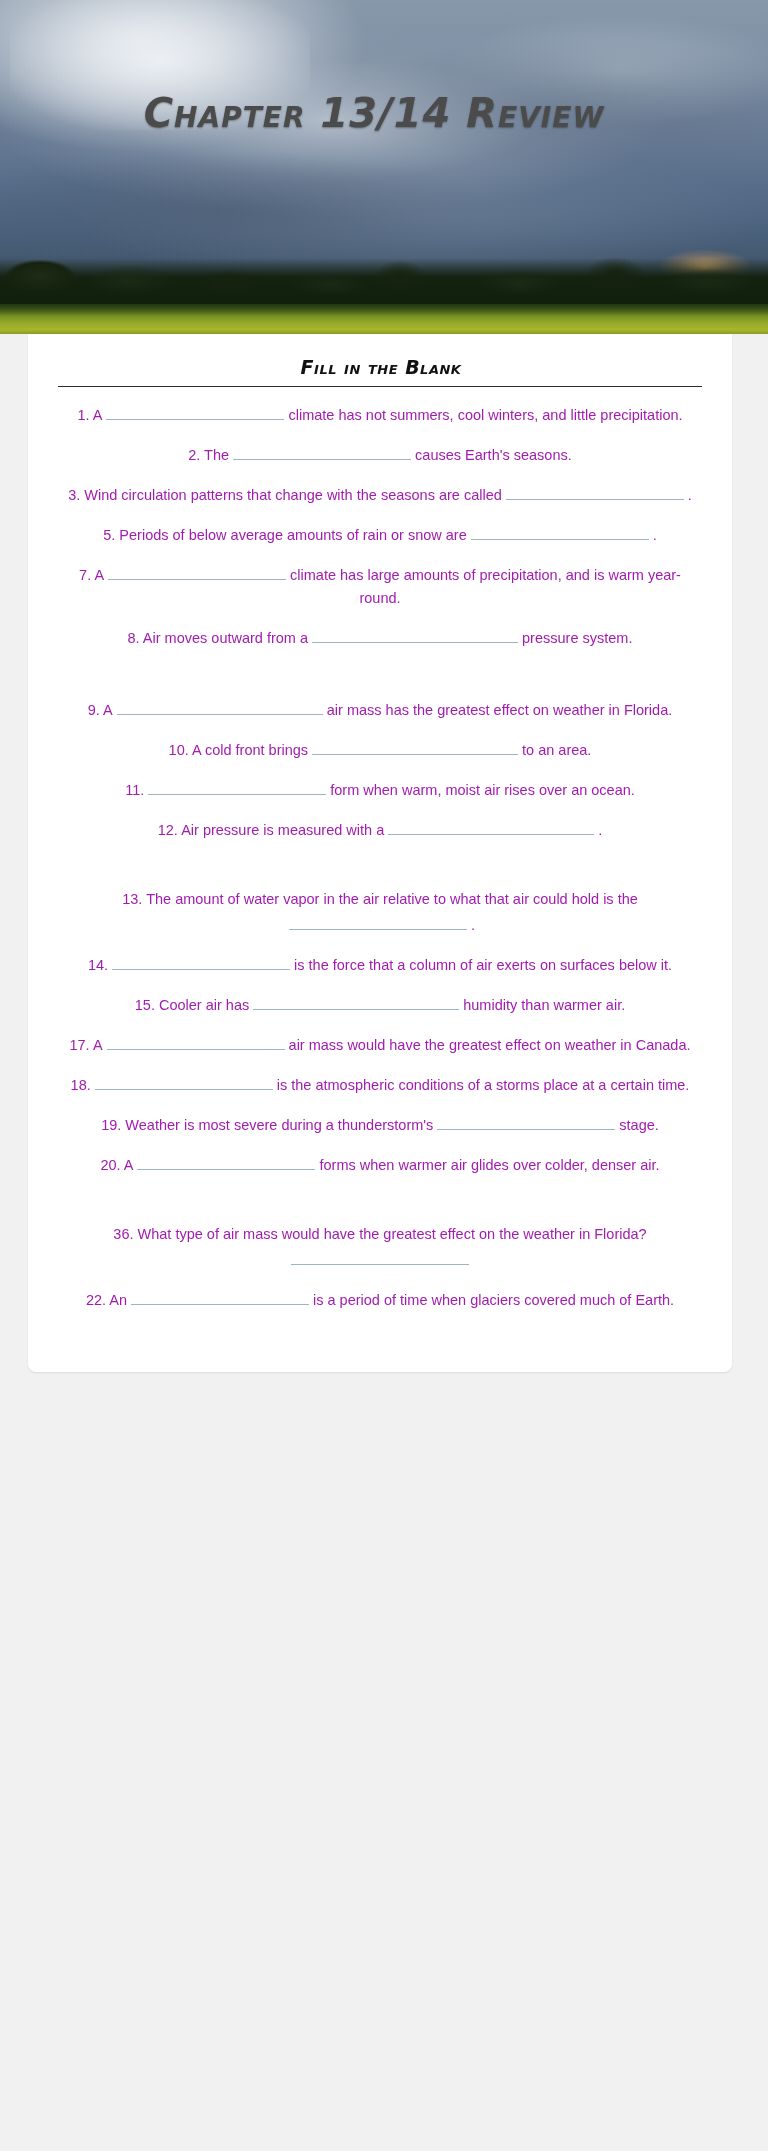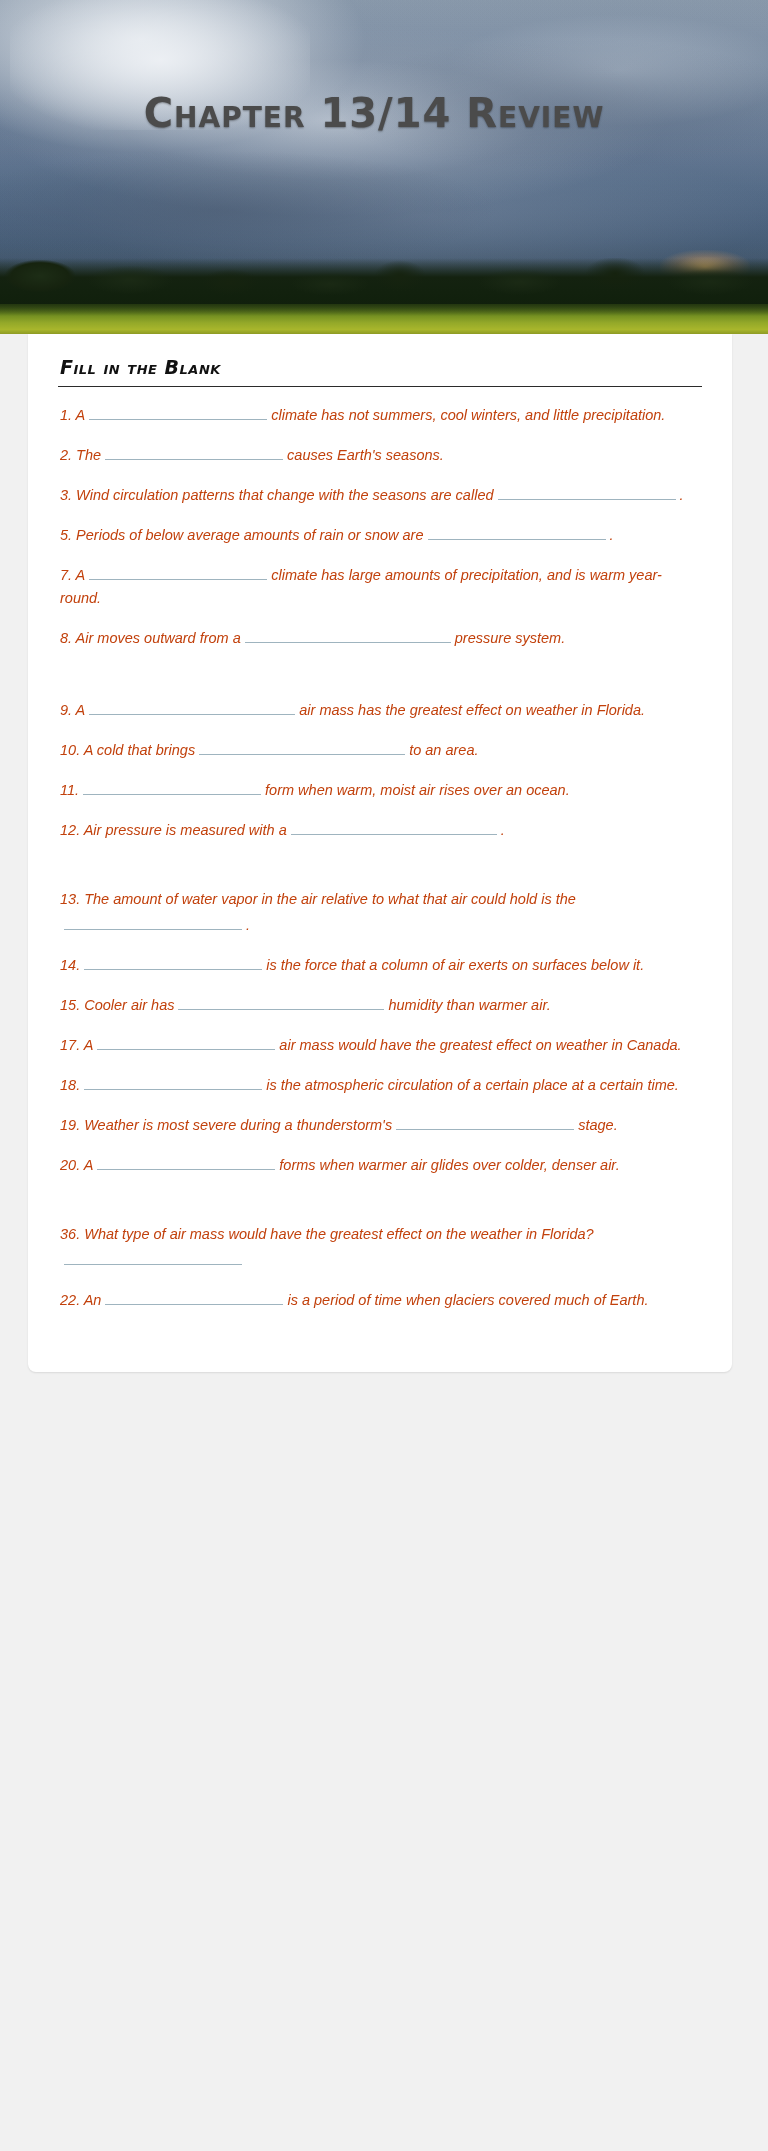--- a/index.html
+++ b/index.html
@@ -98,38 +98,40 @@
     left: 0; top: 0; width: 100%; height: 12px;
     background: linear-gradient(to bottom, rgba(30,48,14,0.85), rgba(60,82,20,0.0));
   }
   .banner-title {
     position: absolute;
     left: 0; top: 88px;
     width: 748px;
     text-align: center;
     font-family: "DejaVu Sans", sans-serif;
     font-weight: bold;
+    font-style: italic;
     font-size: 40px;
     line-height: 50px;
     letter-spacing: 1px;
     color: #4b4b4b;
     text-shadow: 0 1px 2px rgba(0,0,0,0.35);
     font-variant: small-caps;
     z-index: 5;
   }
 
   
   .card {
     position: relative;
     width: 704px;
     margin: 0 0 0 28px;
     background: #ffffff;
     padding: 22px 30px 46px 30px;
     border-radius: 0 0 8px 8px;
     box-shadow: 0 1px 2px rgba(0,0,0,0.10);
+    text-align: center;
   }
   .section-title {
     font-family: "DejaVu Sans", sans-serif;
     font-weight: bold;
     font-style: italic;
     font-size: 19px;
     font-variant: small-caps;
     letter-spacing: 0.5px;
     color: #111;
     margin: 0 0 8px 2px;
@@ -137,25 +139,24 @@
   .divider {
     height: 1px;
     background: #2b2b2b;
     margin: 6px 0 14px 0;
   }
 
   
   .q {
     font-size: 14.5px;
     line-height: 23px;
-    color: #c2410c;
+    color: #a21caf;
     margin: 0 0 14px 2px;
     max-width: 640px;
     white-space: normal;
-    font-style: italic;
   }
   .q.gap-after  { margin-bottom: 46px; }
   .blank {
     display: inline-block;
     vertical-align: baseline;
     border-bottom: 1px solid #9fb4bf;
     margin: 0 4px;
     height: 19px;
   }
   .w-lg  { width: 178px; }
@@ -181,28 +182,28 @@
     <div class="section-title">Fill in the Blank</div>
     <div class="divider"></div>
     <div id="questions">
         <div class="q"><span>1.</span><span> A</span><span class="blank w-lg" tabindex="0"></span><span>climate has not summers, cool winters, and little precipitation.</span></div>
         <div class="q"><span>2.</span><span> The</span><span class="blank w-lg" tabindex="0"></span><span>causes Earth's seasons.</span></div>
         <div class="q"><span>3.</span><span> Wind circulation patterns that change with the seasons are called</span><span class="blank w-lg" tabindex="0"></span><span>.</span></div>
         <div class="q"><span>5.</span><span> Periods of below average amounts of rain or snow are</span><span class="blank w-lg" tabindex="0"></span><span>.</span></div>
         <div class="q"><span>7.</span><span> A</span><span class="blank w-lg" tabindex="0"></span><span>climate has large amounts of precipitation, and is warm year-round.</span></div>
         <div class="q gap-after"><span>8.</span><span> Air moves outward from a</span><span class="blank w-xl" tabindex="0"></span><span>pressure system.</span></div>
         <div class="q"><span>9.</span><span> A</span><span class="blank w-xl" tabindex="0"></span><span>air mass has the greatest effect on weather in Florida.</span></div>
-        <div class="q"><span>10.</span><span> A cold that brings</span><span class="blank w-xl" tabindex="0"></span><span>to an area.</span></div>
+        <div class="q"><span>10.</span><span> A cold front brings</span><span class="blank w-xl" tabindex="0"></span><span>to an area.</span></div>
         <div class="q"><span>11.</span><span class="blank w-lg" tabindex="0"></span><span>form when warm, moist air rises over an ocean.</span></div>
         <div class="q gap-after"><span>12.</span><span> Air pressure is measured with a</span><span class="blank w-xl" tabindex="0"></span><span>.</span></div>
         <div class="q"><span>13.</span><span> The amount of water vapor in the air relative to what that air could hold is the</span><span class="blank w-lg" tabindex="0"></span><span>.</span></div>
         <div class="q"><span>14.</span><span class="blank w-lg" tabindex="0"></span><span>is the force that a column of air exerts on surfaces below it.</span></div>
         <div class="q"><span>15.</span><span> Cooler air has</span><span class="blank w-xl" tabindex="0"></span><span>humidity than warmer air.</span></div>
         <div class="q"><span>17.</span><span> A</span><span class="blank w-lg" tabindex="0"></span><span>air mass would have the greatest effect on weather in Canada.</span></div>
-        <div class="q"><span>18.</span><span class="blank w-lg" tabindex="0"></span><span>is the atmospheric circulation of a certain place at a certain time.</span></div>
+        <div class="q"><span>18.</span><span class="blank w-lg" tabindex="0"></span><span>is the atmospheric conditions of a storms place at a certain time.</span></div>
         <div class="q"><span>19.</span><span> Weather is most severe during a thunderstorm's</span><span class="blank w-lg" tabindex="0"></span><span>stage.</span></div>
         <div class="q gap-after"><span>20.</span><span> A</span><span class="blank w-lg" tabindex="0"></span><span>forms when warmer air glides over colder, denser air.</span></div>
         <div class="q"><span>36.</span><span> What type of air mass would have the greatest effect on the weather in Florida?</span><span class="blank w-lg" tabindex="0"></span></div>
         <div class="q"><span>22.</span><span> An</span><span class="blank w-lg" tabindex="0"></span><span>is a period of time when glaciers covered much of Earth.</span></div>
       </div>
   </div>
 
 </div>
 
 </body></html>

